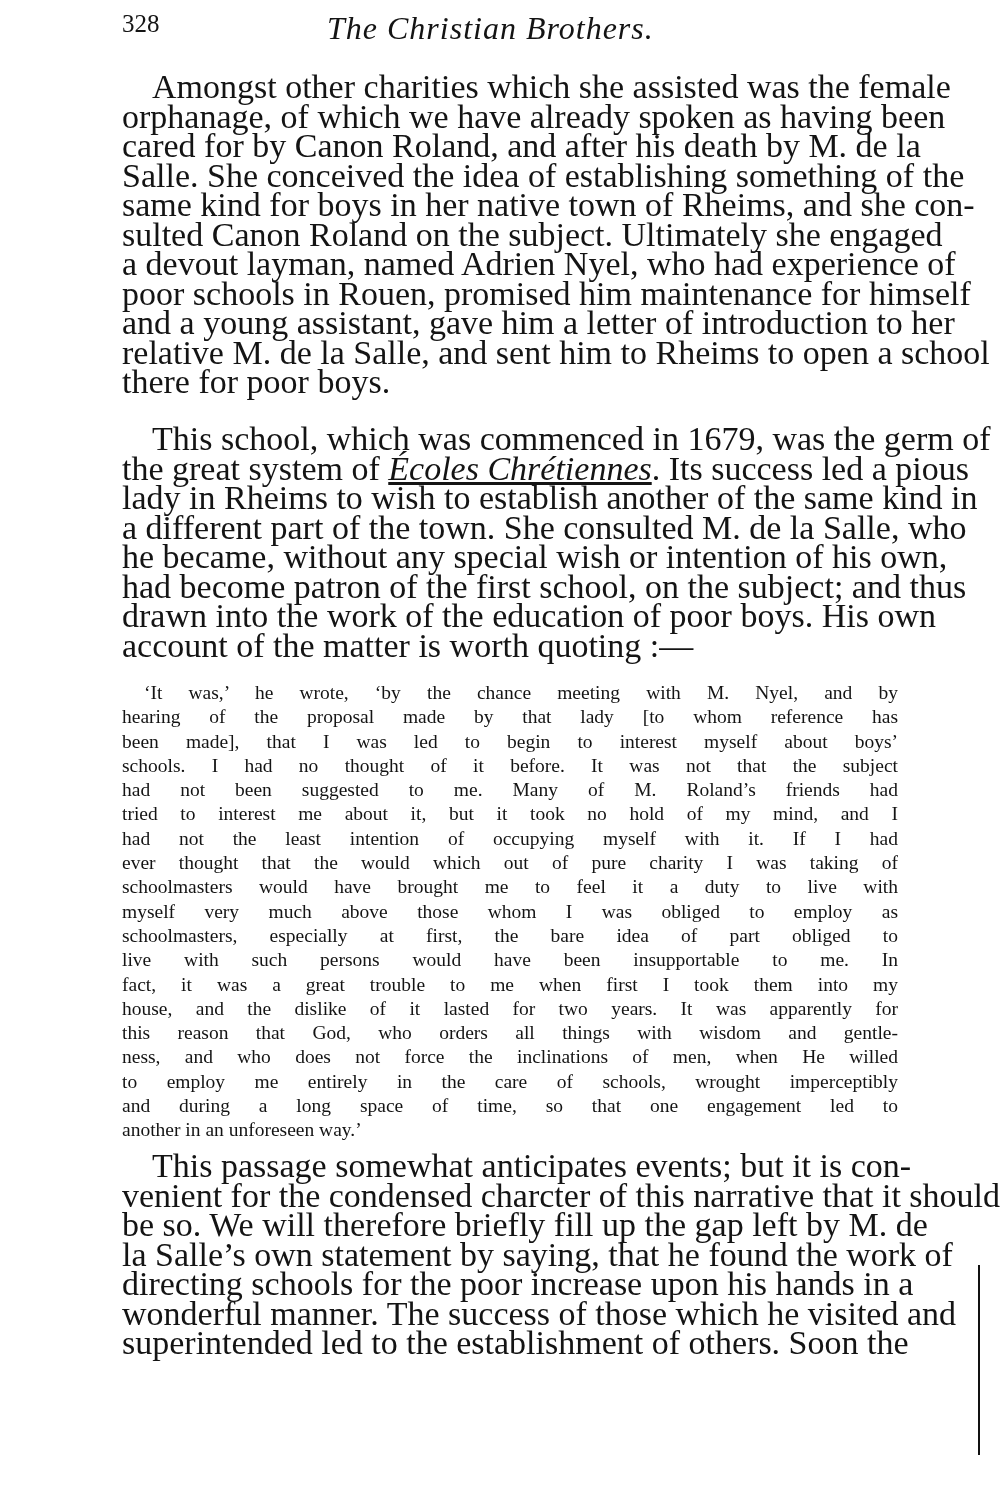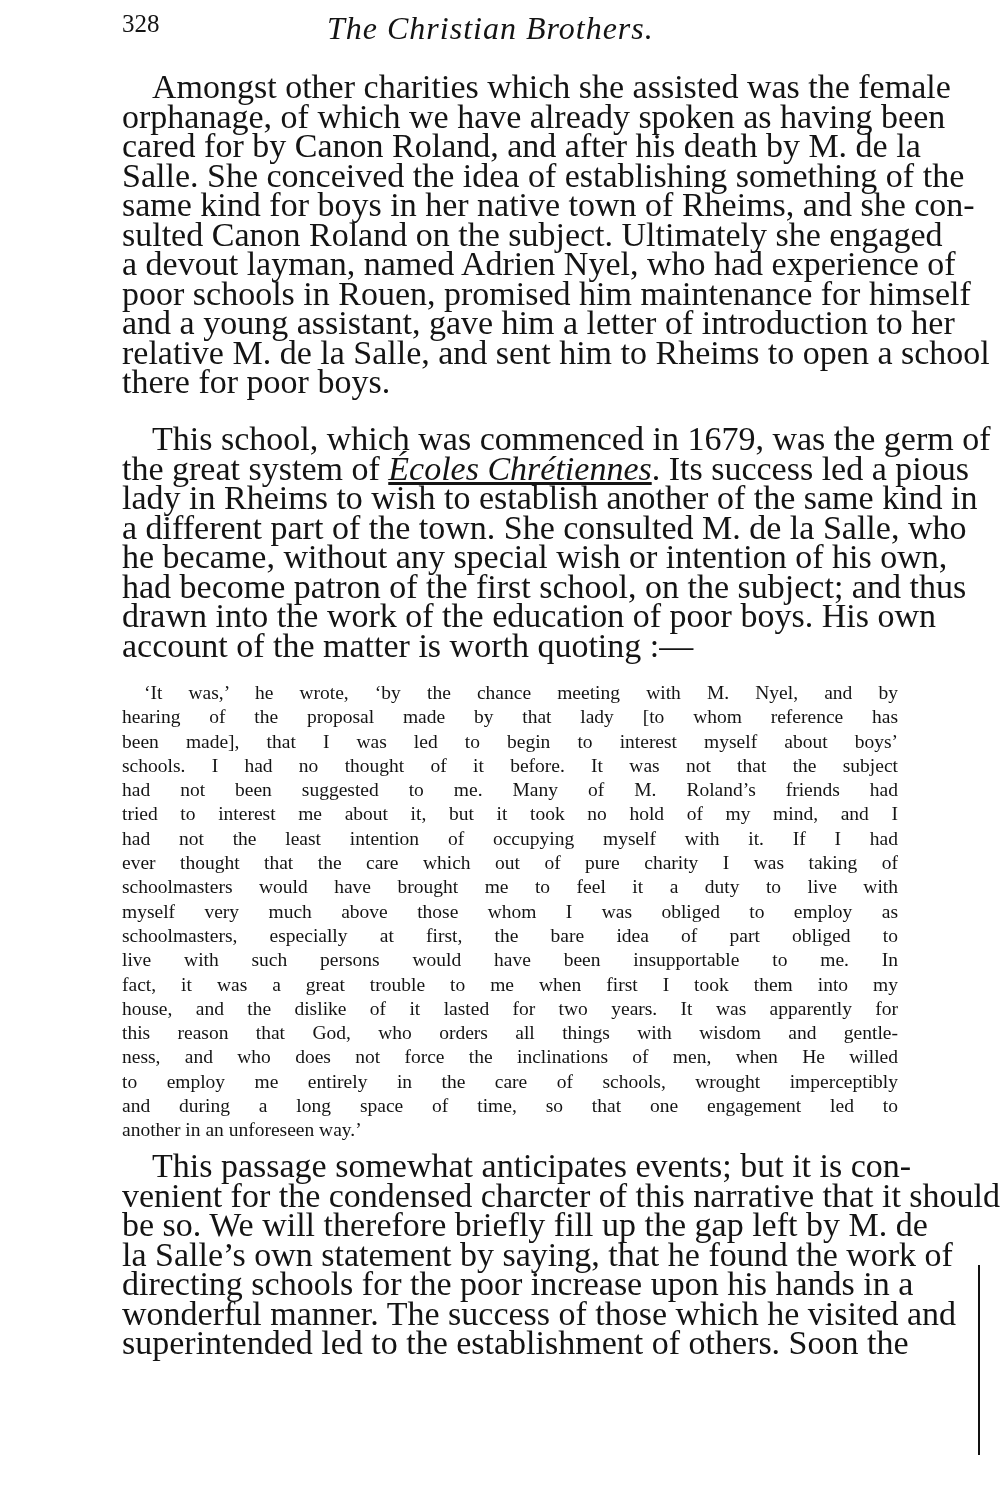--- a/index.html
+++ b/index.html
@@ -53,21 +53,21 @@
 </div>
 
 <div class="quote-block" style="top:650px;margin-top:31px;">
   <div class="qline indent"><span>‘It was,’ he wrote, ‘by the chance meeting with M. Nyel, and by</span></div>
   <div class="qline"><span>hearing of the proposal made by that lady [to whom reference has</span></div>
   <div class="qline"><span>been made], that I was led to begin to interest myself about boys’</span></div>
   <div class="qline"><span>schools. I had no thought of it before. It was not that the subject</span></div>
   <div class="qline"><span>had not been suggested to me. Many of M. Roland’s friends had</span></div>
   <div class="qline"><span>tried to interest me about it, but it took no hold of my mind, and I</span></div>
   <div class="qline"><span>had not the least intention of occupying myself with it. If I had</span></div>
-  <div class="qline"><span>ever thought that the care which out of pure charity I was taking of</span></div>
+  <div class="qline"><span>ever thought that the would which out of pure charity I was taking of</span></div>
   <div class="qline"><span>schoolmasters would have brought me to feel it a duty to live with</span></div>
   <div class="qline"><span>myself very much above those whom I was obliged to employ as</span></div>
   <div class="qline"><span>schoolmasters, especially at first, the bare idea of part obliged to</span></div>
   <div class="qline"><span>live with such persons would have been insupportable to me. In</span></div>
   <div class="qline"><span>fact, it was a great trouble to me when first I took them into my</span></div>
   <div class="qline"><span>house, and the dislike of it lasted for two years. It was apparently for</span></div>
   <div class="qline"><span>this reason that God, who orders all things with wisdom and gentle-</span></div>
   <div class="qline"><span>ness, and who does not force the inclinations of men, when He willed</span></div>
   <div class="qline"><span>to employ me entirely in the care of schools, wrought imperceptibly</span></div>
   <div class="qline"><span>and during a long space of time, so that one engagement led to</span></div>

